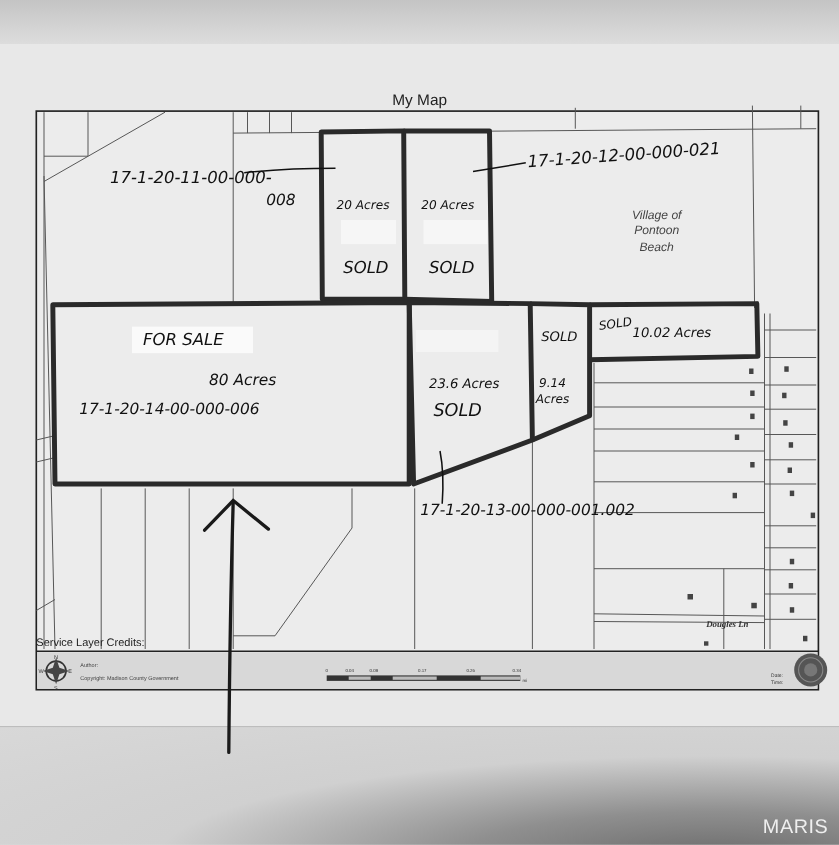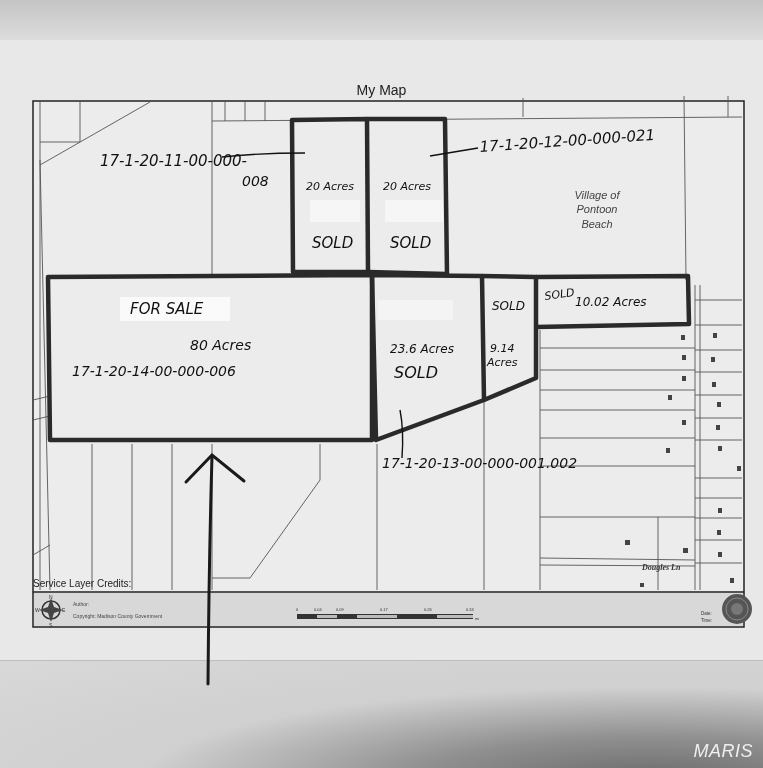--- a/index.html
+++ b/index.html
@@ -24,21 +24,20 @@
   .map-title {
     position: absolute; left: 0; width: 763px; top: 82px; text-align: center;
     font-size: 14px; color: #222;
   }
   svg.map { position: absolute; left: 0; top: 0; }
   .hand { font-family: "DejaVu Sans", sans-serif; font-style: italic; fill: #111; }
   .print { font-family: "Liberation Sans", sans-serif; fill: #444; }
   .watermark {
     position: absolute; right: 10px; bottom: 6px; font-size: 18px; color: #efefef;
     letter-spacing: 0.5px;
-    font-style: italic;
   }
 </style>
 </head>
 <body>
 
 <div class="paper-top"></div>
 <div class="paper"></div>
 <div class="paper-bottom"></div>
 
 <div class="map-title">My Map</div>

